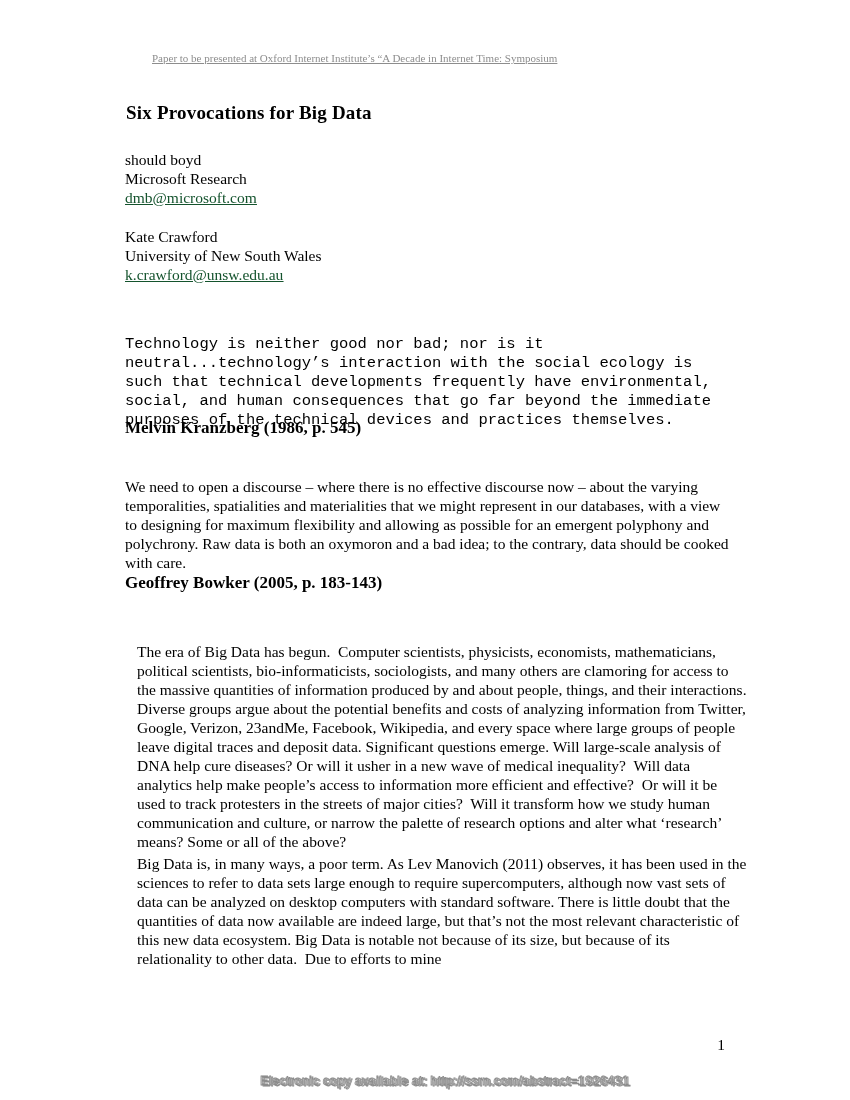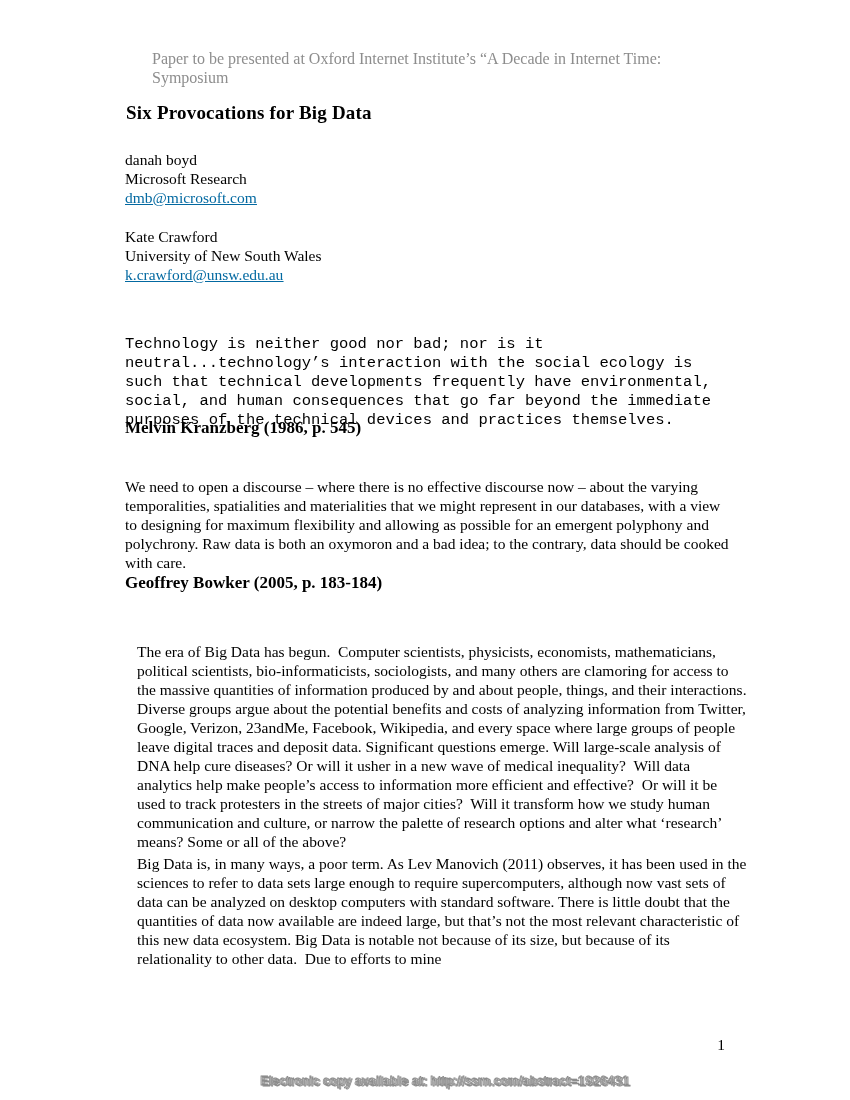--- a/index.html
+++ b/index.html
@@ -10,37 +10,38 @@
     background: #ffffff;
     font-family: "Liberation Serif", serif;
     color: #000000;
     overflow: hidden;
   }
   .conf-note {
     position: absolute;
     left: 152px;
     top: 49px;
     width: 545px;
-    font-size: 16px;
+    font-size: 11px;
     line-height: 19px;
     color: #8d8d8d;
+    text-decoration: underline;
   }
   .paper-title {
     position: absolute;
     left: 125px;
     top: 101px;
     margin: 1px;
     font-size: 19px;
     font-weight: bold;
     letter-spacing: 0.2px;
   }
   .author-block { position: absolute; left: 125px; font-size: 15.5px; line-height: 19px; }
   .author-1 { top: 150px; }
   .author-2 { top: 227px; }
-  .author-email a, .author-email { color: #0369a1; text-decoration: underline; cursor: pointer; }
+  .author-email a, .author-email { color: #14532d; text-decoration: underline; cursor: pointer; }
   .epigraph {
     position: absolute;
     left: 125px;
     width: 608px;
     margin: 0;
     font-size: 15.5px;
     line-height: 19px;
     white-space: pre-wrap;
   }
   .epigraph-1 { top: 335px; font-family: Liberation Mono, monospace; }
@@ -104,36 +105,36 @@
 
 <div class="page">
 
   <div class="conf-note">
     <div>Paper to be presented at Oxford Internet Institute’s “A Decade in Internet Time: Symposium</div>
   </div>
 
   <h1 class="paper-title">Six Provocations for Big Data</h1>
 
   <div class="author-block author-1">
-    <div>danah boyd</div>
+    <div>should boyd</div>
     <div>Microsoft Research</div>
     <div class="author-email"><a>dmb@microsoft.com</a></div>
   </div>
 
   <div class="author-block author-2">
     <div>Kate Crawford</div>
     <div>University of New South Wales</div>
     <div class="author-email"><a>k.crawford@unsw.edu.au</a></div>
   </div>
 
   <blockquote class="epigraph epigraph-1">Technology is neither good nor bad; nor is it neutral...technology’s interaction with the social ecology is such that technical developments frequently have environmental, social, and human consequences that go far beyond the immediate purposes of the technical devices and practices themselves.</blockquote>
   <div class="attribution attribution-1">Melvin Kranzberg (1986, p. 545)</div>
 
   <blockquote class="epigraph epigraph-2">We need to open a discourse – where there is no effective discourse now – about the varying temporalities, spatialities and materialities that we might represent in our databases, with a view to designing for maximum flexibility and allowing as possible for an emergent polyphony and polychrony. Raw data is both an oxymoron and a bad idea; to the contrary, data should be cooked with care.</blockquote>
-  <div class="attribution attribution-2">Geoffrey Bowker (2005, p. 183-184)</div>
+  <div class="attribution attribution-2">Geoffrey Bowker (2005, p. 183-143)</div>
 
   <p class="body-para para-1">The era of Big Data has begun.  Computer scientists, physicists, economists, mathematicians, political scientists, bio-informaticists, sociologists, and many others are clamoring for access to the massive quantities of information produced by and about people, things, and their interactions. Diverse groups argue about the potential benefits and costs of analyzing information from Twitter, Google, Verizon, 23andMe, Facebook, Wikipedia, and every space where large groups of people leave digital traces and deposit data. Significant questions emerge. Will large-scale analysis of DNA help cure diseases? Or will it usher in a new wave of medical inequality?  Will data analytics help make people’s access to information more efficient and effective?  Or will it be used to track protesters in the streets of major cities?  Will it transform how we study human communication and culture, or narrow the palette of research options and alter what ‘research’ means? Some or all of the above?</p>
 
   <p class="body-para para-2">Big Data is, in many ways, a poor term. As Lev Manovich (2011) observes, it has been used in the sciences to refer to data sets large enough to require supercomputers, although now vast sets of data can be analyzed on desktop computers with standard software. There is little doubt that the quantities of data now available are indeed large, but that’s not the most relevant characteristic of this new data ecosystem. Big Data is notable not because of its size, but because of its relationality to other data.  Due to efforts to mine</p>
 
   <div class="page-number">1</div>
 
   <div class="watermark">
     <span class="wm-layer offset">Electronic copy available at: http://ssrn.com/abstract=1926431</span>
     <a class="wm-layer">Electronic copy available at: http://ssrn.com/abstract=1926431</a>

